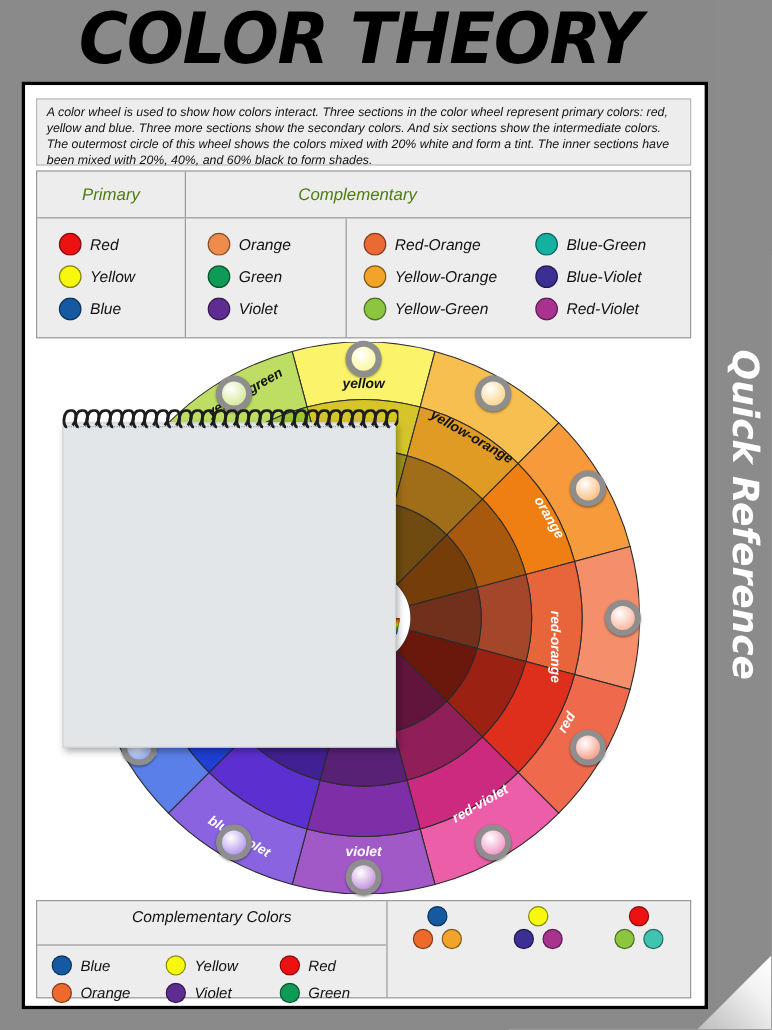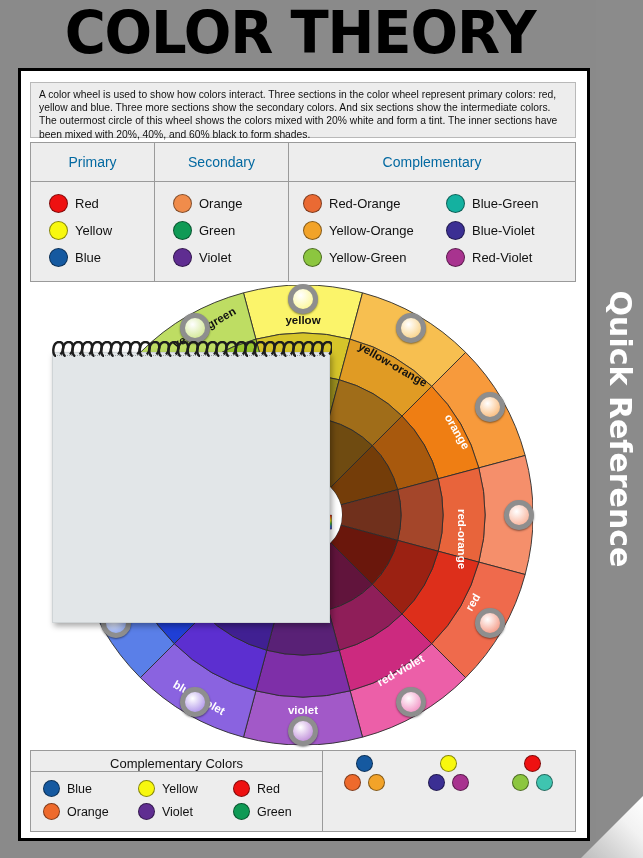--- a/index.html
+++ b/index.html
@@ -2,21 +2,21 @@
 <html><head>
 <meta charset="utf-8">
 <style>
   * { box-sizing: border-box; margin: 0; padding: 0; }
   html, body {
     width: 643px; height: 858px;
     background: #8a8a8a;
     font-family: "Liberation Sans", sans-serif;
     overflow: hidden;
   }
-  #root { position: relative; width: 643px; height: 674px; }
+  #root { position: relative; width: 643px; height: 674px; font-style: italic; }
 
   
   .title {
     position: absolute; left: 0; top: 2px; width: 600px;
     text-align: center;
     font-family: "DejaVu Sans", sans-serif;
     font-weight: 900;
     font-size: 50px;
     letter-spacing: -1px;
     color: #000;
@@ -79,21 +79,21 @@
   .ctable {
     position: absolute; left: 30px; top: 142px;
     width: 546px;
     border: 1px solid #9a9a9a;
     background: #ededed;
   }
   .ctable-head { display: flex; border-bottom: 1px solid #9a9a9a; }
   .ctable-head > div {
     text-align: center;
     font-size: 14px;
-    color: #0369a1;
+    color: #4d7c0f;
     padding: 11px 0;
     border-right: 1px solid #9a9a9a;
   }
   .ctable-head > div:last-child { border-right: none; }
   .ctable-body { display: flex; }
   .ctable-body > div {
     border-right: 1px solid #9a9a9a;
     padding: 8px 0 10px 0;
   }
   .ctable-body > div:last-child { border-right: none; }
@@ -172,21 +172,21 @@
     position: absolute; left: 30px; top: 750px;
     width: 546px; height: 82px;
     display: flex;
     border: 1px solid #9a9a9a;
     background: #ededed;
   }
   .bt-left { width: 292px; border-right: 1px solid #9a9a9a; }
   .bt-right { width: 252px; }
   .bt-head {
     text-align: center; font-size: 13px; color: #111;
-    padding: 5px 0 0;
+    padding: 5px 0 16px;
     border-bottom: 1px solid #9a9a9a;
   }
   .comp-body { display: flex; padding: 5px 0 0 6px; }
   .comp-col { width: 33.33%; }
   .comp-item {
     display: flex; align-items: center; gap: 7px;
     height: 23px; font-size: 12.5px; color: #111;
     padding-left: 6px;
   }
   .comp-item .dot { width: 17px; height: 17px; flex: 0 0 17px; }
@@ -266,21 +266,20 @@
 
   <div class="paper-frame">
     <div class="paper-inner"></div>
   </div>
 
   <div class="desc-box">A color wheel is used to show how colors interact.  Three sections in the color wheel represent primary colors: red, yellow and blue. Three more sections show the secondary colors.  And six sections show the intermediate colors. The outermost circle of this wheel shows the colors mixed with 20% white and form a tint.  The inner sections have been mixed with 20%, 40%, and 60% black to form shades.</div>
 
   <div class="ctable">
     <div class="ctable-head">
       <div class="col-primary">Primary</div>
-      <div class="col-secondary">Secondary</div>
       <div class="col-intermediate">Complementary</div>
     </div>
     <div class="ctable-body">
       <div class="col-primary" id="cell-primary">
           <div class="swatch-row">
             <span class="dot" style="background: rgb(238, 17, 17);"></span>
             <span>Red</span>
           </div>
           <div class="swatch-row">
             <span class="dot" style="background: rgb(248, 248, 14);"></span>

